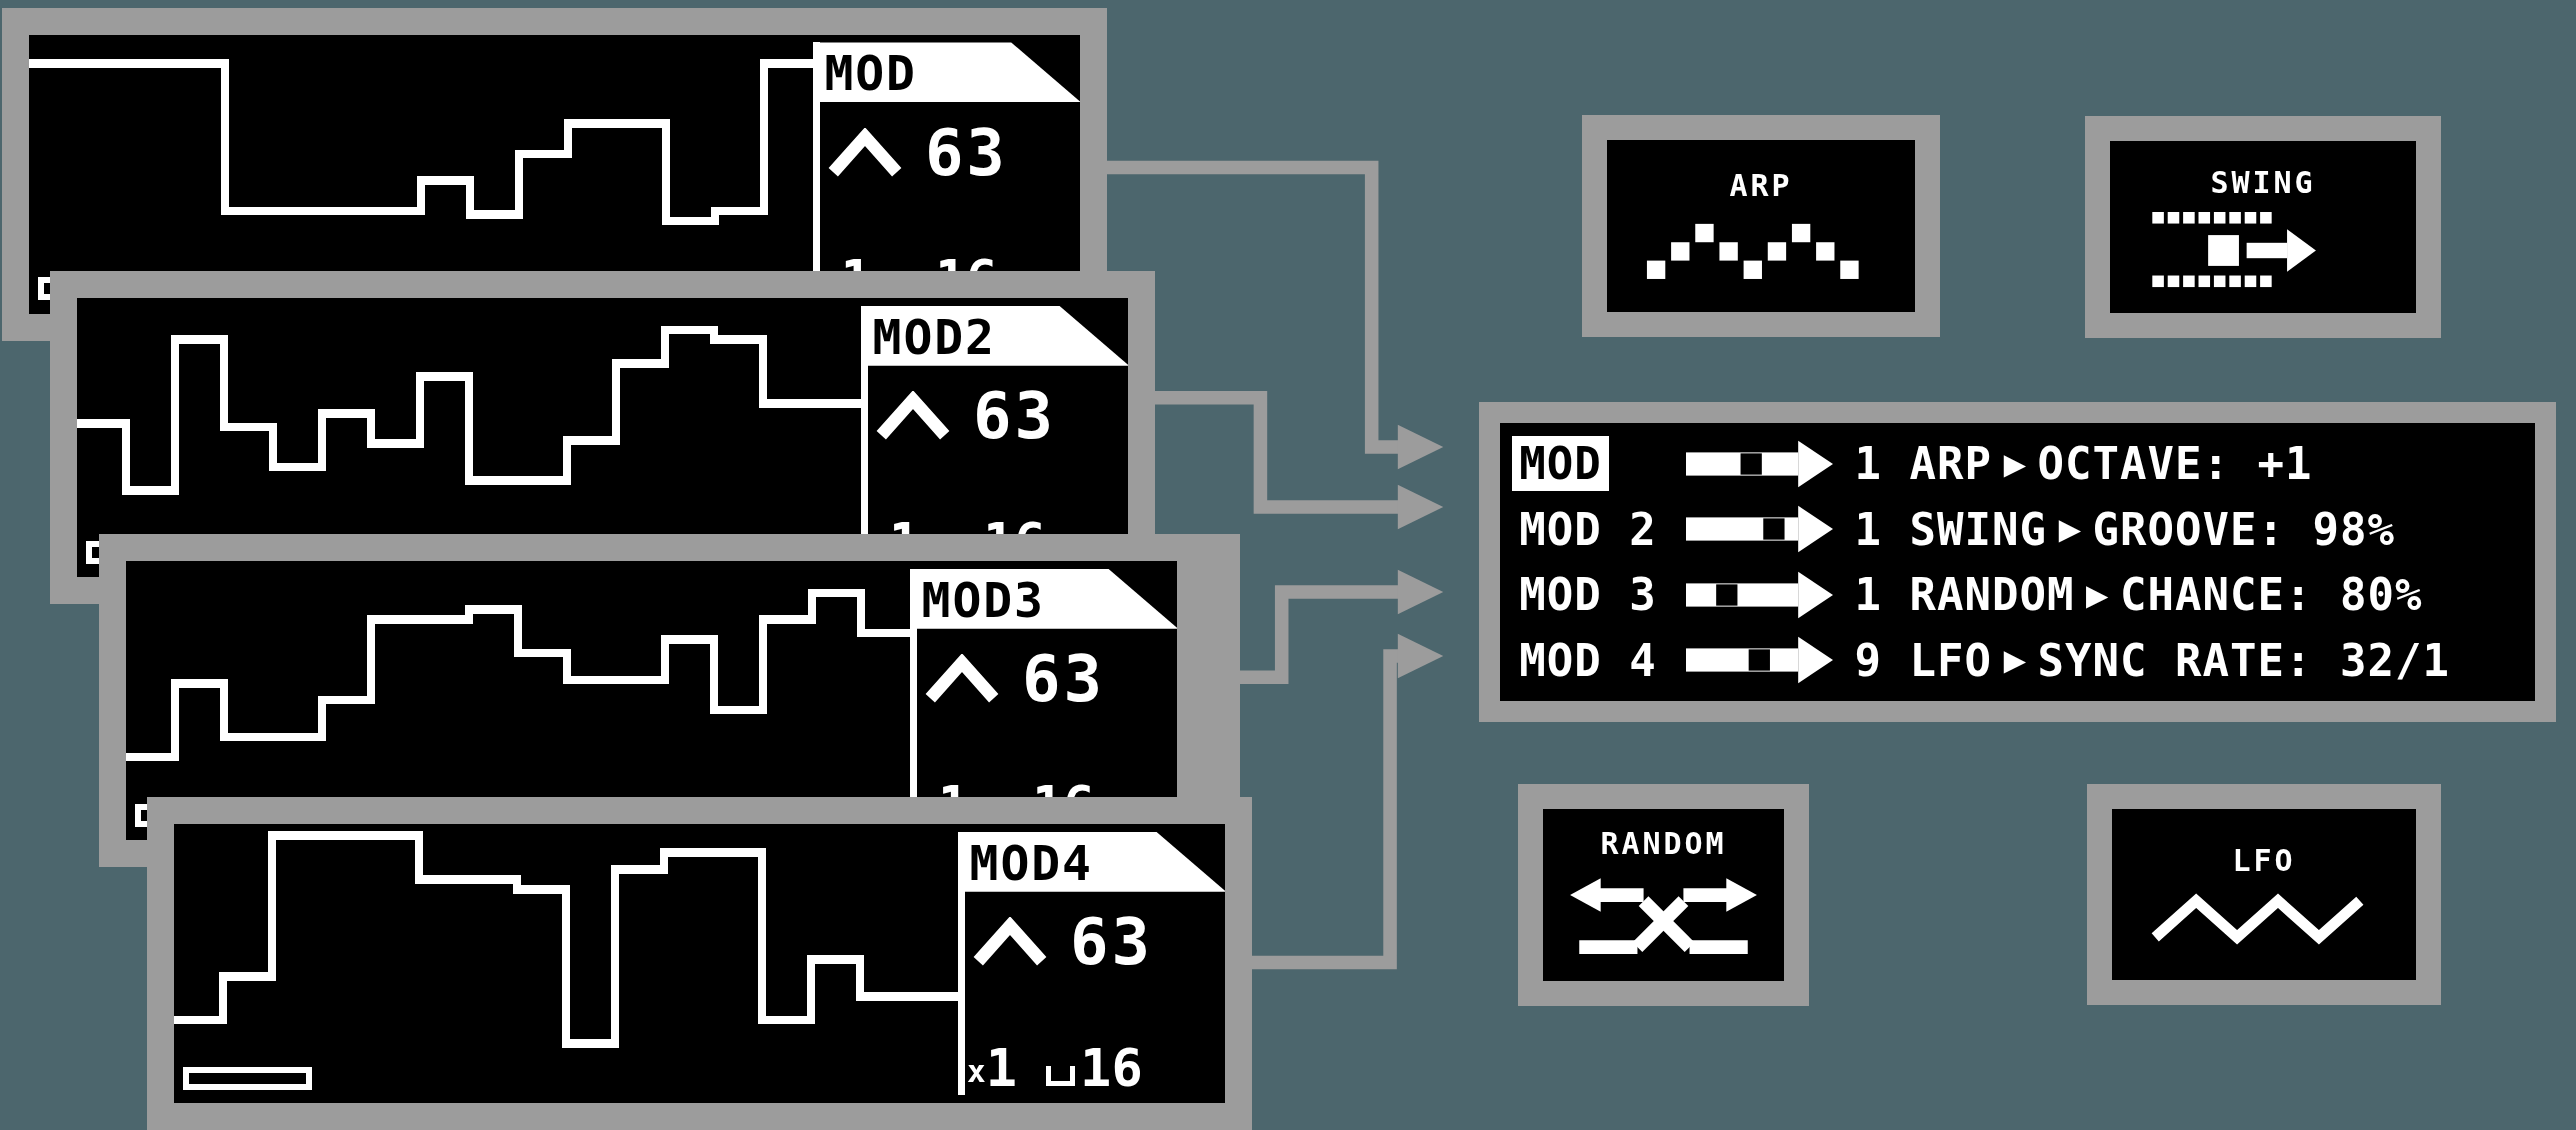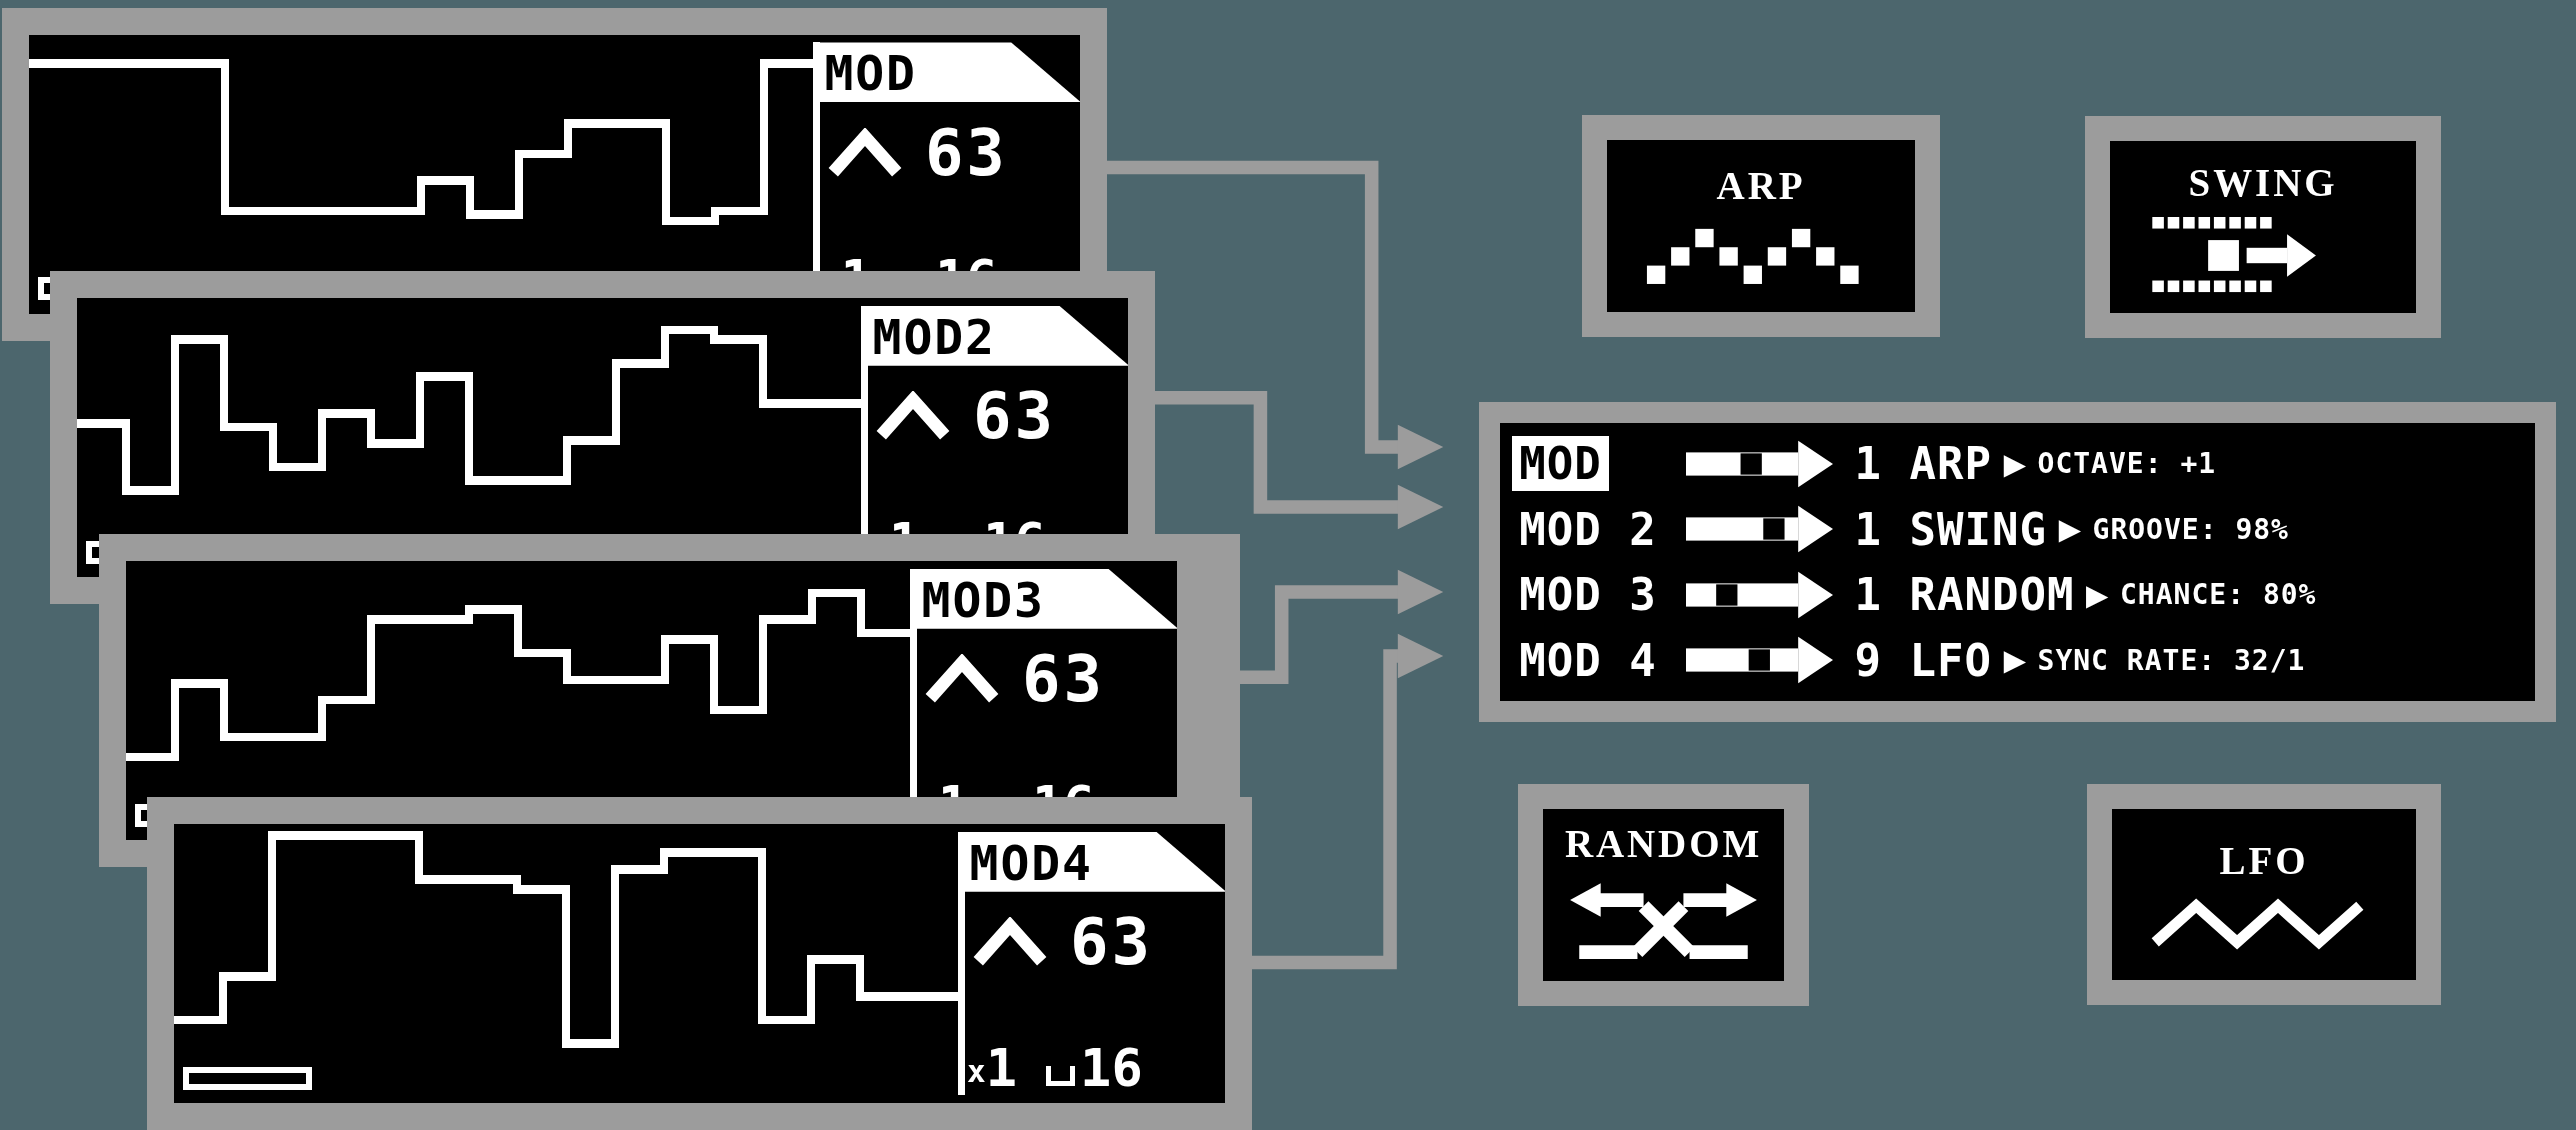--- a/index.html
+++ b/index.html
@@ -35,30 +35,30 @@
   .routing{position:absolute;left:1479px;top:402px;width:1077px;height:320px;background:#9c9c9c;z-index:6;}
   .rscreen{position:absolute;left:21px;top:21px;right:21px;bottom:21px;background:#000;
         display:flex;flex-direction:column;padding:7.7px 0 7.7px 11.6px;box-sizing:border-box;}
   .rrow{flex:1;display:flex;align-items:center;color:#fff;font-weight:bold;}
   .src{width:174px;flex:none;}
   .srcbox{font-size:44px;letter-spacing:1px;padding:1.9px 7.7px;}
   .srcbox.sel{background:#fff;color:#000;}
   .rarrow{width:147px;height:62px;flex:none;}
   .tgt{font-size:44px;margin-left:22px;letter-spacing:1px;white-space:pre;}
   .tri{font-size:29px;margin:0 11.6px;font-family:"DejaVu Sans",sans-serif;}
-  .prm{font-size:28px;letter-spacing:1px;white-space:pre;}
+  .prm{font-size:44px;letter-spacing:1px;white-space:pre;}
   
   .tile{position:absolute;background:#9c9c9c;z-index:6;}
   #tile-arp{left:1582px;top:115px;width:358px;height:222px;}
   #tile-swing{left:2085px;top:116px;width:356px;height:222px;}
   #tile-random{left:1518px;top:784px;width:291px;height:222px;}
   #tile-lfo{left:2087px;top:784px;width:354px;height:221px;}
   .tscreen{position:absolute;left:25px;top:25px;right:25px;bottom:25px;background:#000;
         display:flex;flex-direction:column;align-items:center;justify-content:center;gap:11.6px;}
-  .ttitle{font-size:39px;font-weight:bold;color:#fff;letter-spacing:2.9px;font-family:Liberation Serif, serif;}
+  .ttitle{font-size:30px;font-weight:bold;color:#fff;letter-spacing:2.9px;}
   .ticon{flex:none;}
 </style>
 </head>
 <body>
 
 <svg id="connectors" width="2576" height="1131" viewBox="0 0 2663 1169">
   <g stroke="#9c9c9c" stroke-width="14" fill="none">
     <path d="M1136 173 H1418 V462 H1447"></path>
     <path d="M1188 411 H1303 V524 H1447"></path>
     <path d="M1240 700 H1325 V612 H1447"></path>

